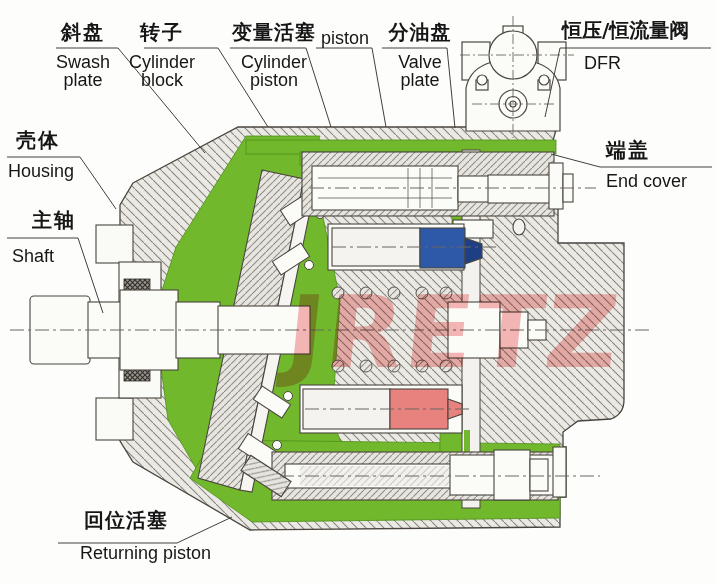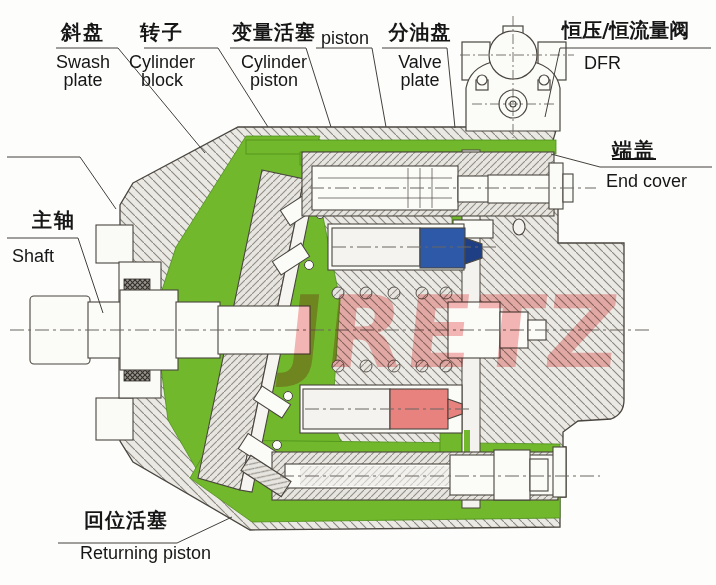--- a/index.html
+++ b/index.html
@@ -244,30 +244,36 @@
   </div>
 </div>
 
 <div class="lab" style="left:562px;top:18px;">
   <div class="zh" style="letter-spacing:0px;">恒压/恒流量阀</div>
   <div class="en" style="margin:12px 0 0 22px;">
     <div>DFR</div>
   </div>
 </div>
 
+<div class="lab" style="left:8px;top:128px;">
+  <div class="zh" style="margin-left:8px;">壳体</div>
+  <div class="en" style="margin-top:10px;">
+    <div>Housing</div>
+  </div>
+</div>
 
 <div class="lab" style="left:10px;top:208px;">
   <div class="zh" style="margin-left:22px;">主轴</div>
   <div class="en" style="margin-top:15px;margin-left:2px;">
     <div>Shaft</div>
   </div>
 </div>
 
 <div class="lab" style="left:606px;top:138px;">
-  <div class="zh" style="margin-left:6px;text-decoration:underline;">端盖</div>
+  <div class="zh" style="margin-left:0;">端盖</div>
   <div class="en" style="margin-top:10px;">
     <div>End cover</div>
   </div>
 </div>
 
 <div class="lab" style="left:44px;top:508px;">
   <div class="zh" style="margin-left:40px;letter-spacing:1px;">回位活塞</div>
   <div class="en" style="margin-top:12px;margin-left:36px;">
     <div>Returning piston</div>
   </div>

